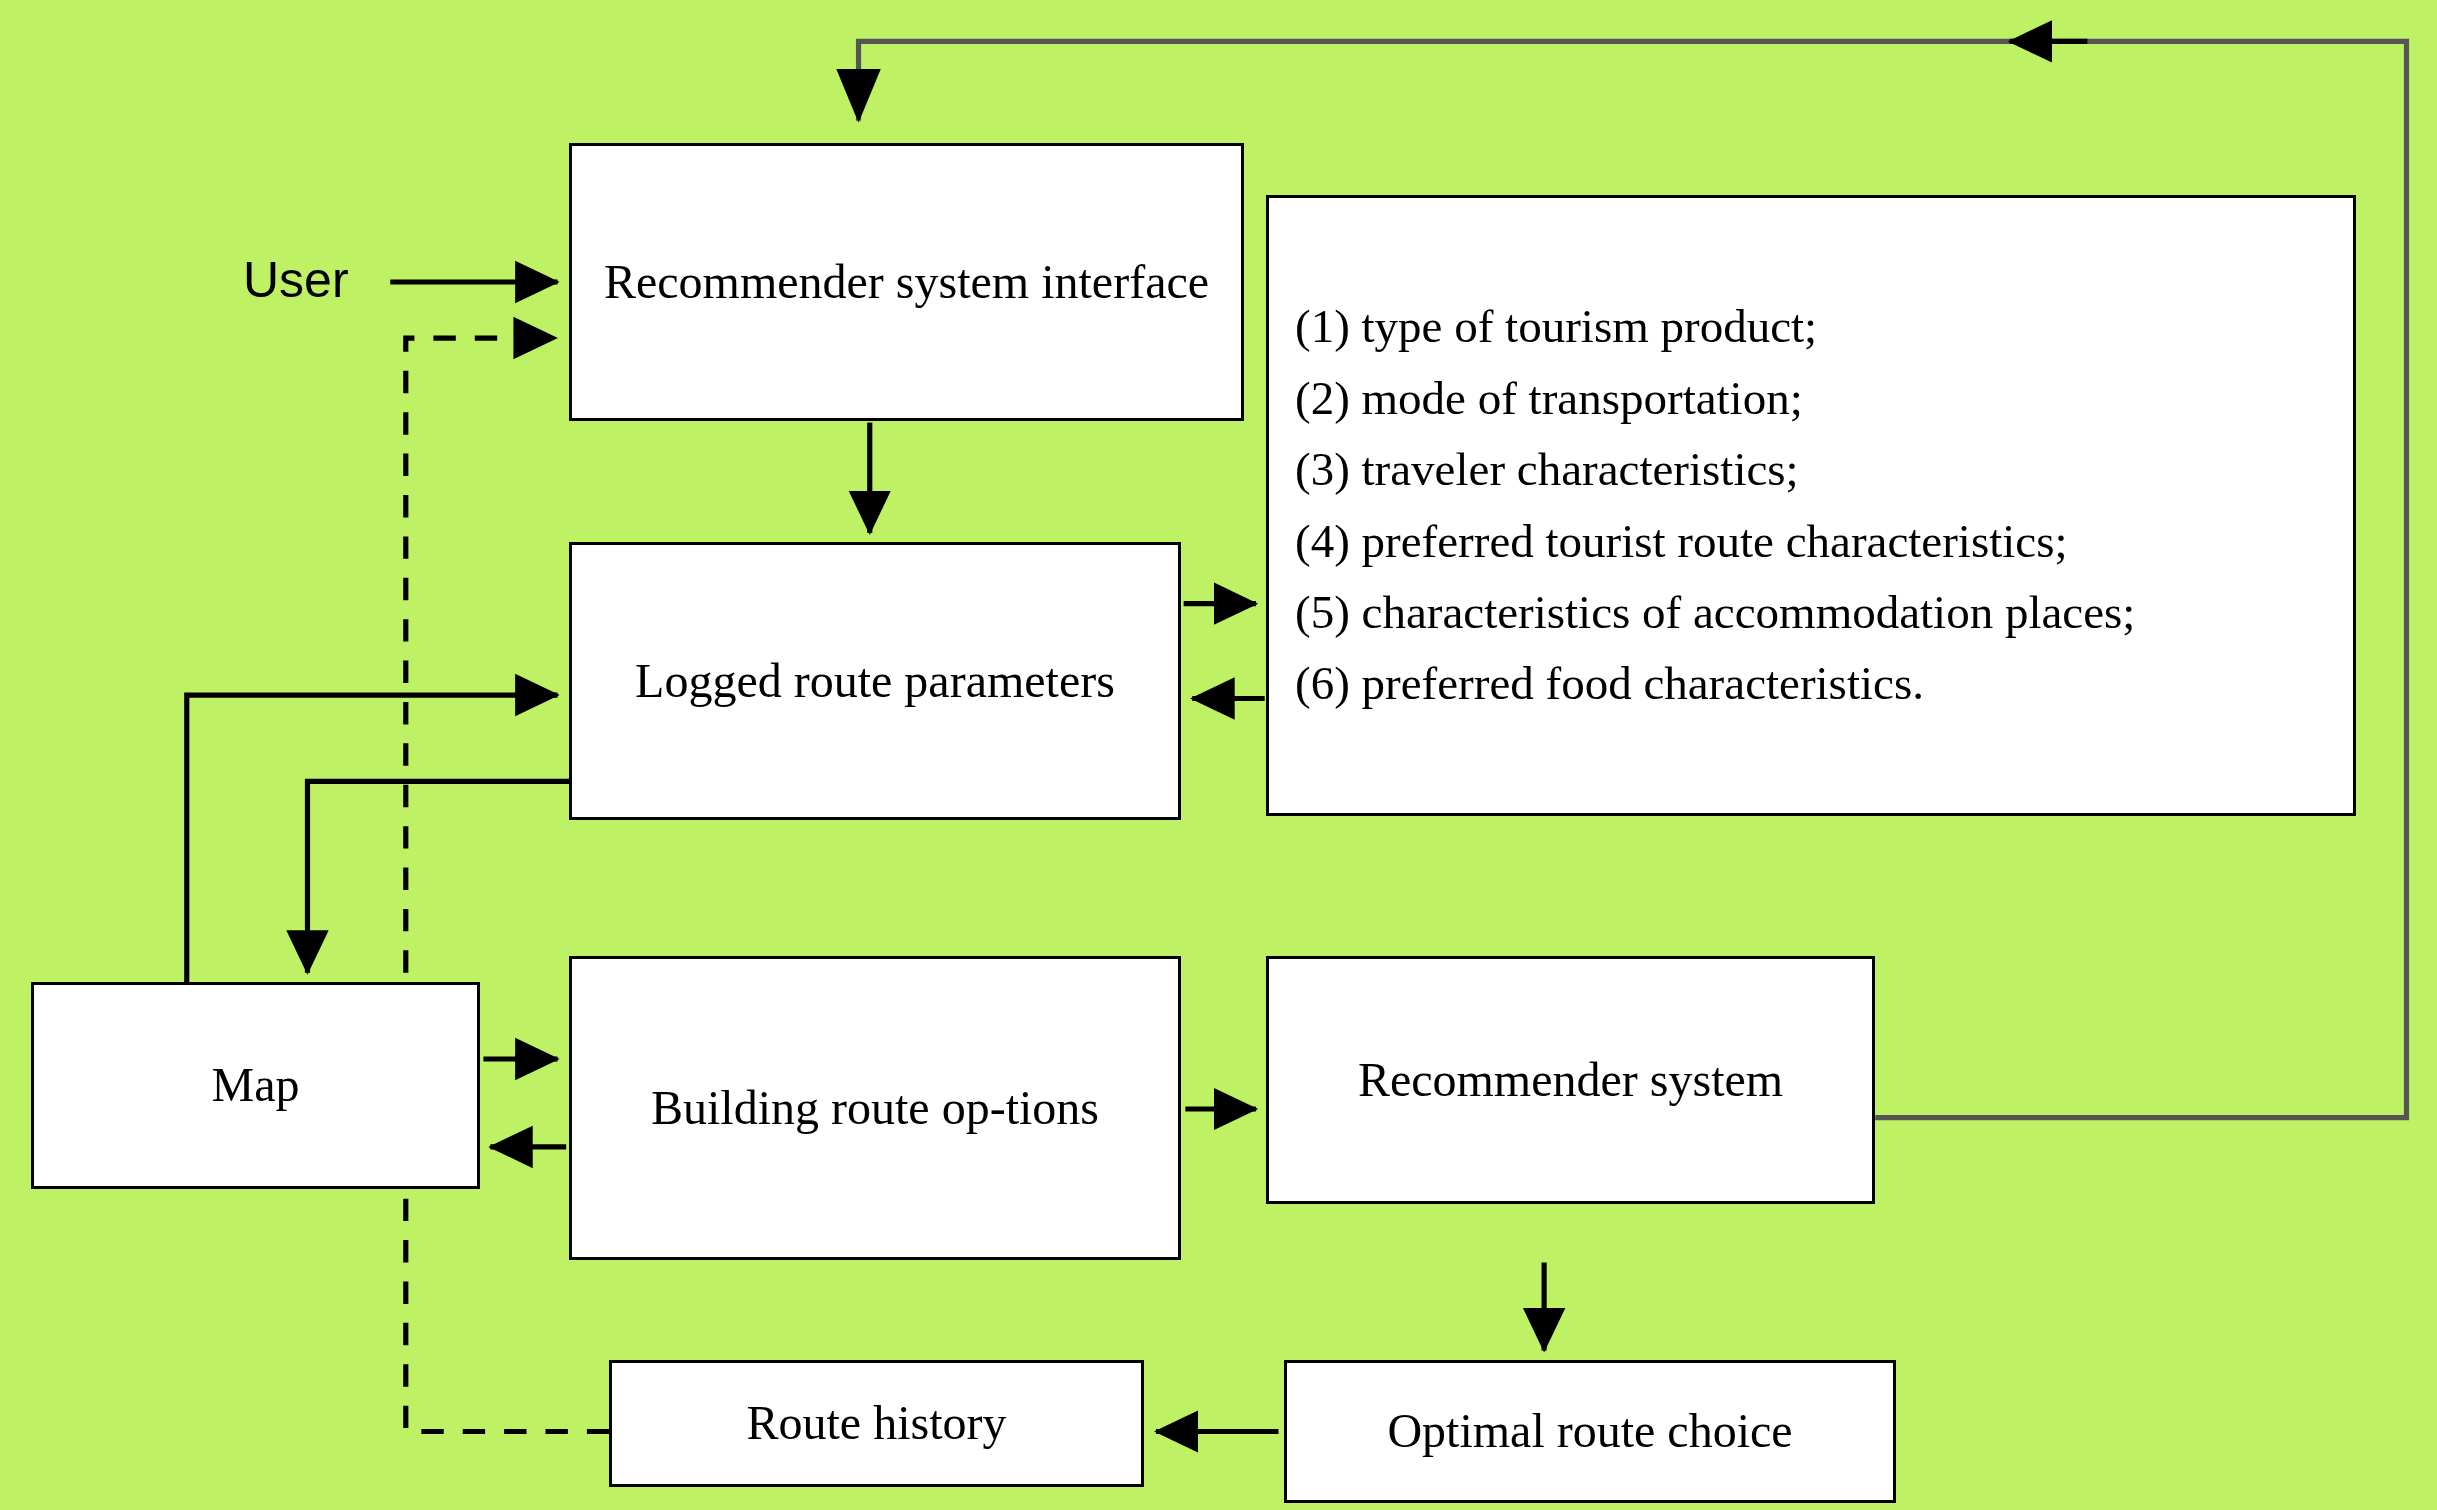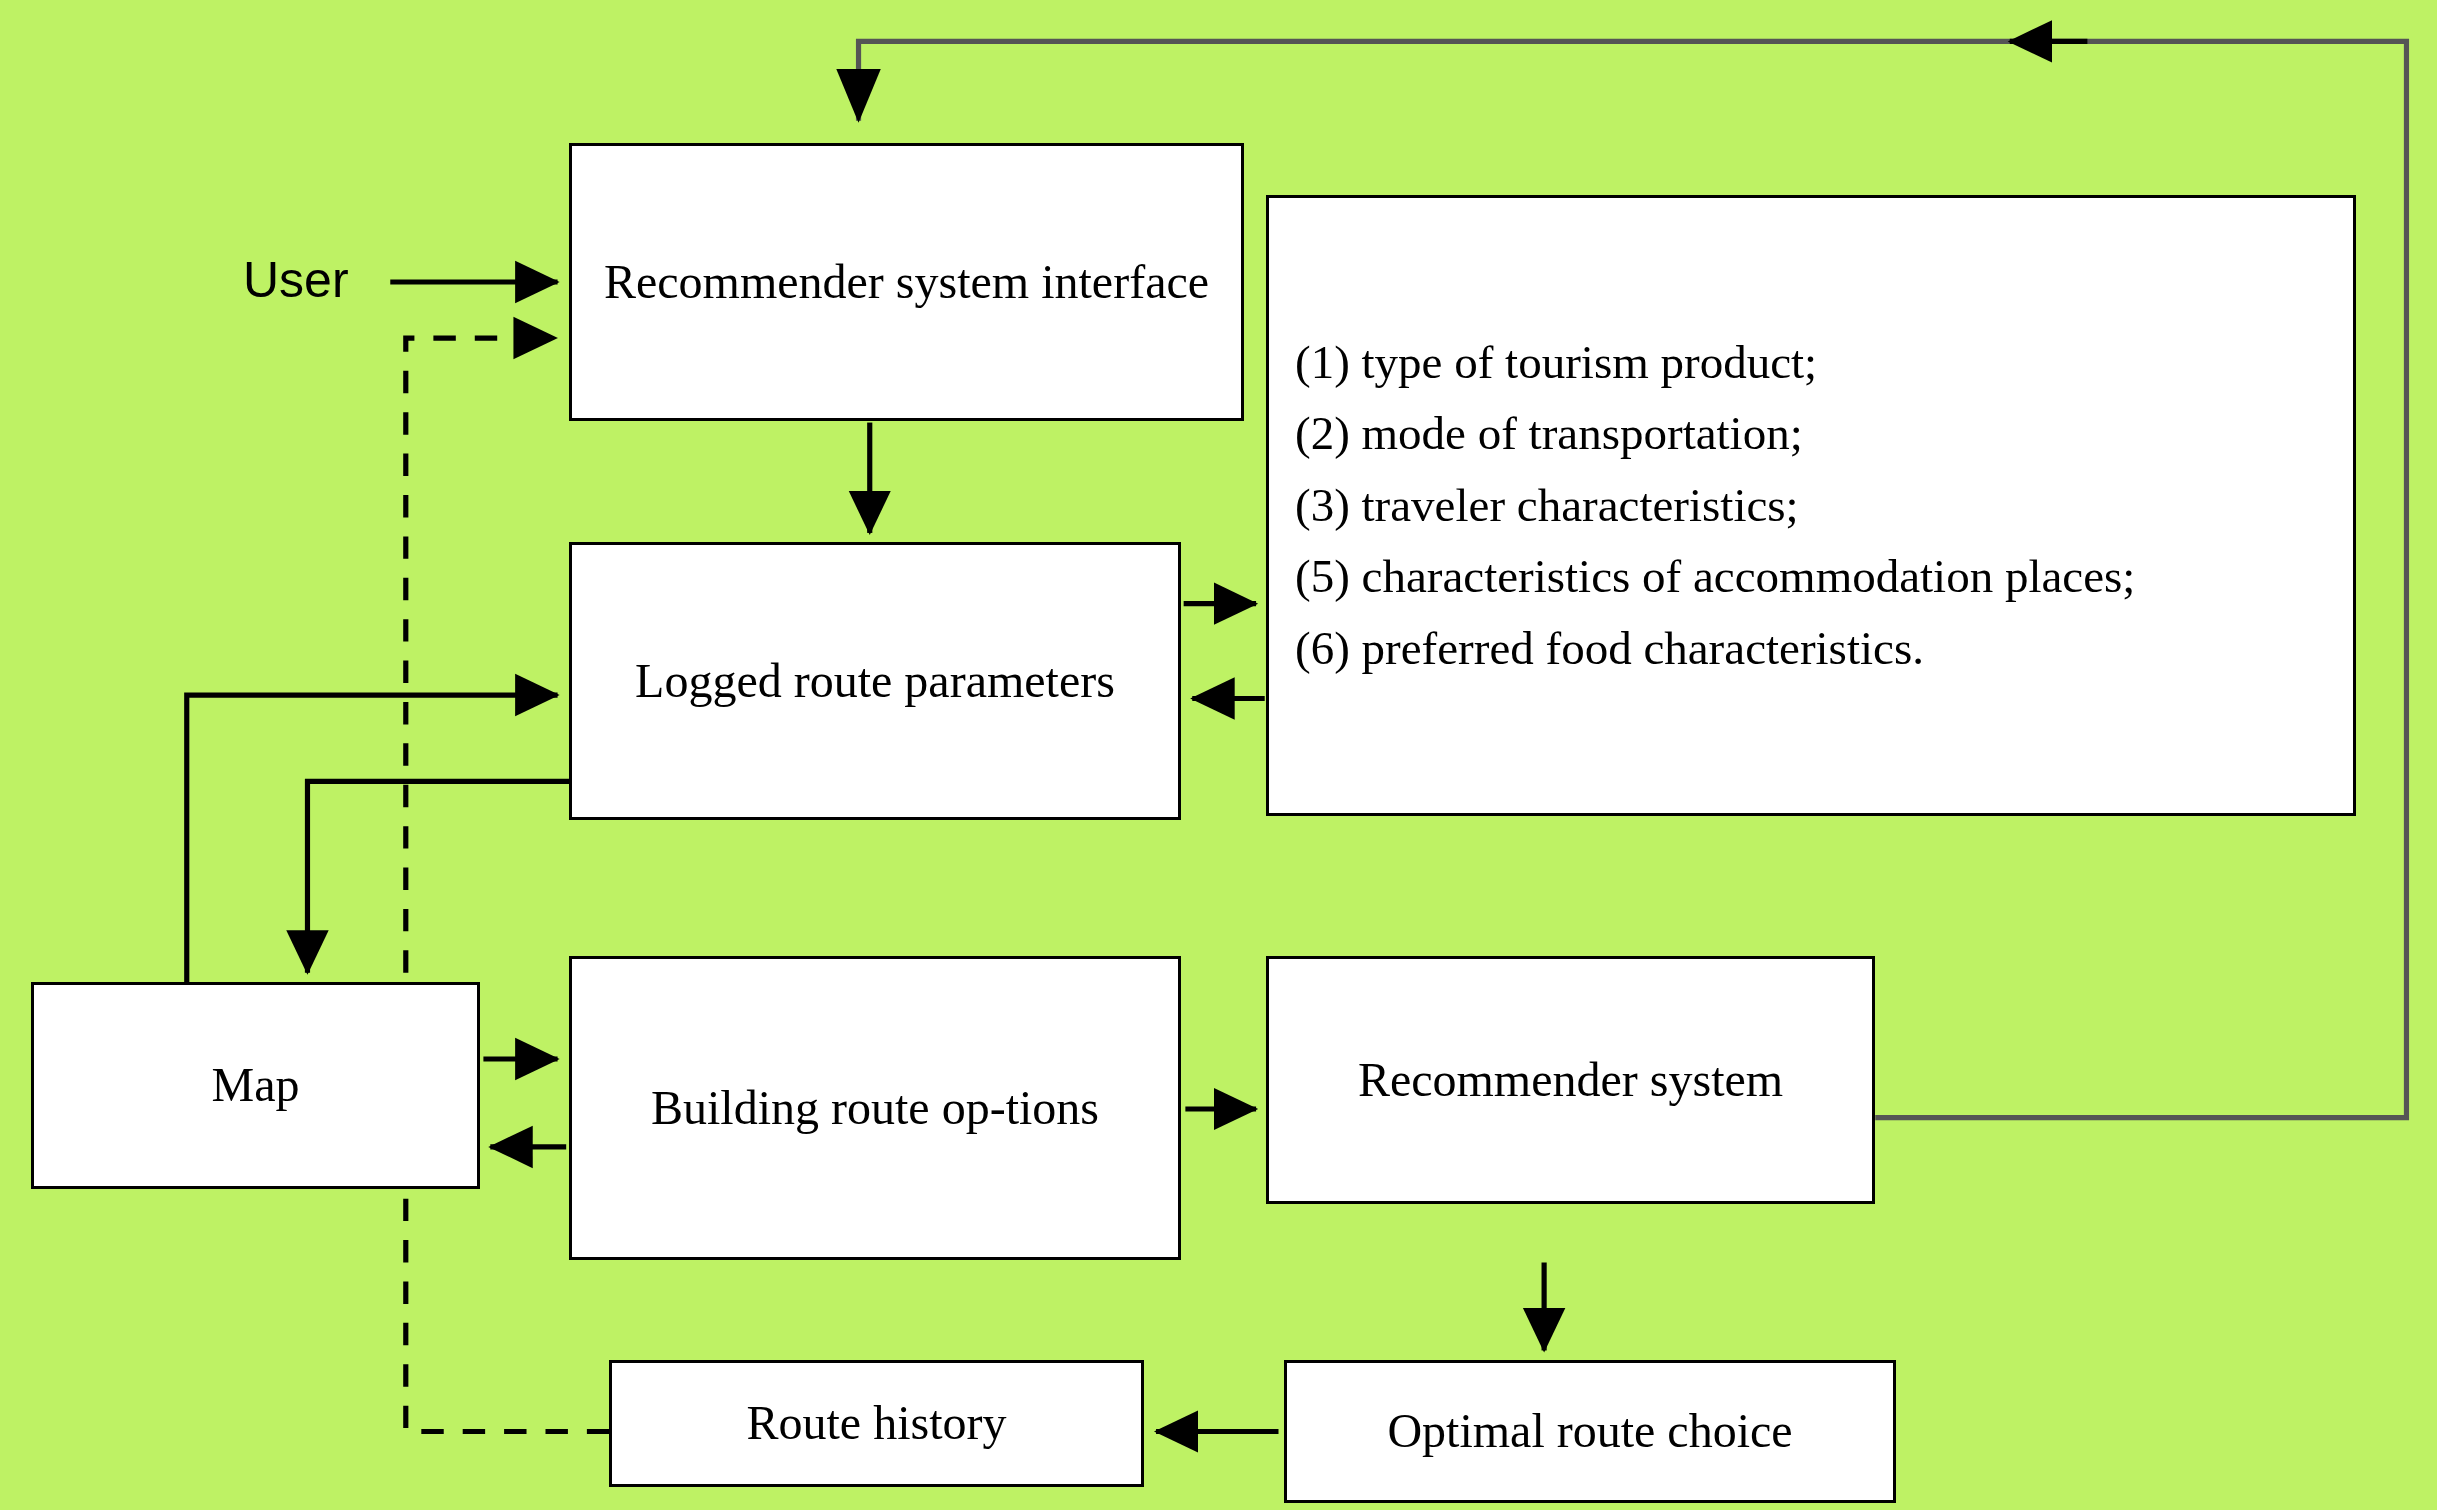--- a/index.html
+++ b/index.html
@@ -134,20 +134,21 @@
   <div class="plain-label" style="left:243px; top:255px;">User</div>
 
   <div class="node" id="node-rs-interface">
     <span class="node-label">Recommender system interface</span>
   </div>
 
   <div id="node-criteria">
     <div class="crit-item">(1) type of tourism product;</div>
     <div class="crit-item">(2) mode of transportation;</div>
     <div class="crit-item">(3) traveler characteristics;</div>
+    <div class="crit-item">(4) preferred tourist route characteristics;</div>
     <div class="crit-item">(5) characteristics of accommodation places;</div>
     <div class="crit-item">(6) preferred food characteristics.</div>
   </div>
 
   <div class="node" id="node-map">
     <span class="node-label">Map</span>
   </div>
 
   <div class="node" id="node-params">
     <span class="node-label">Logged route parameters</span>

